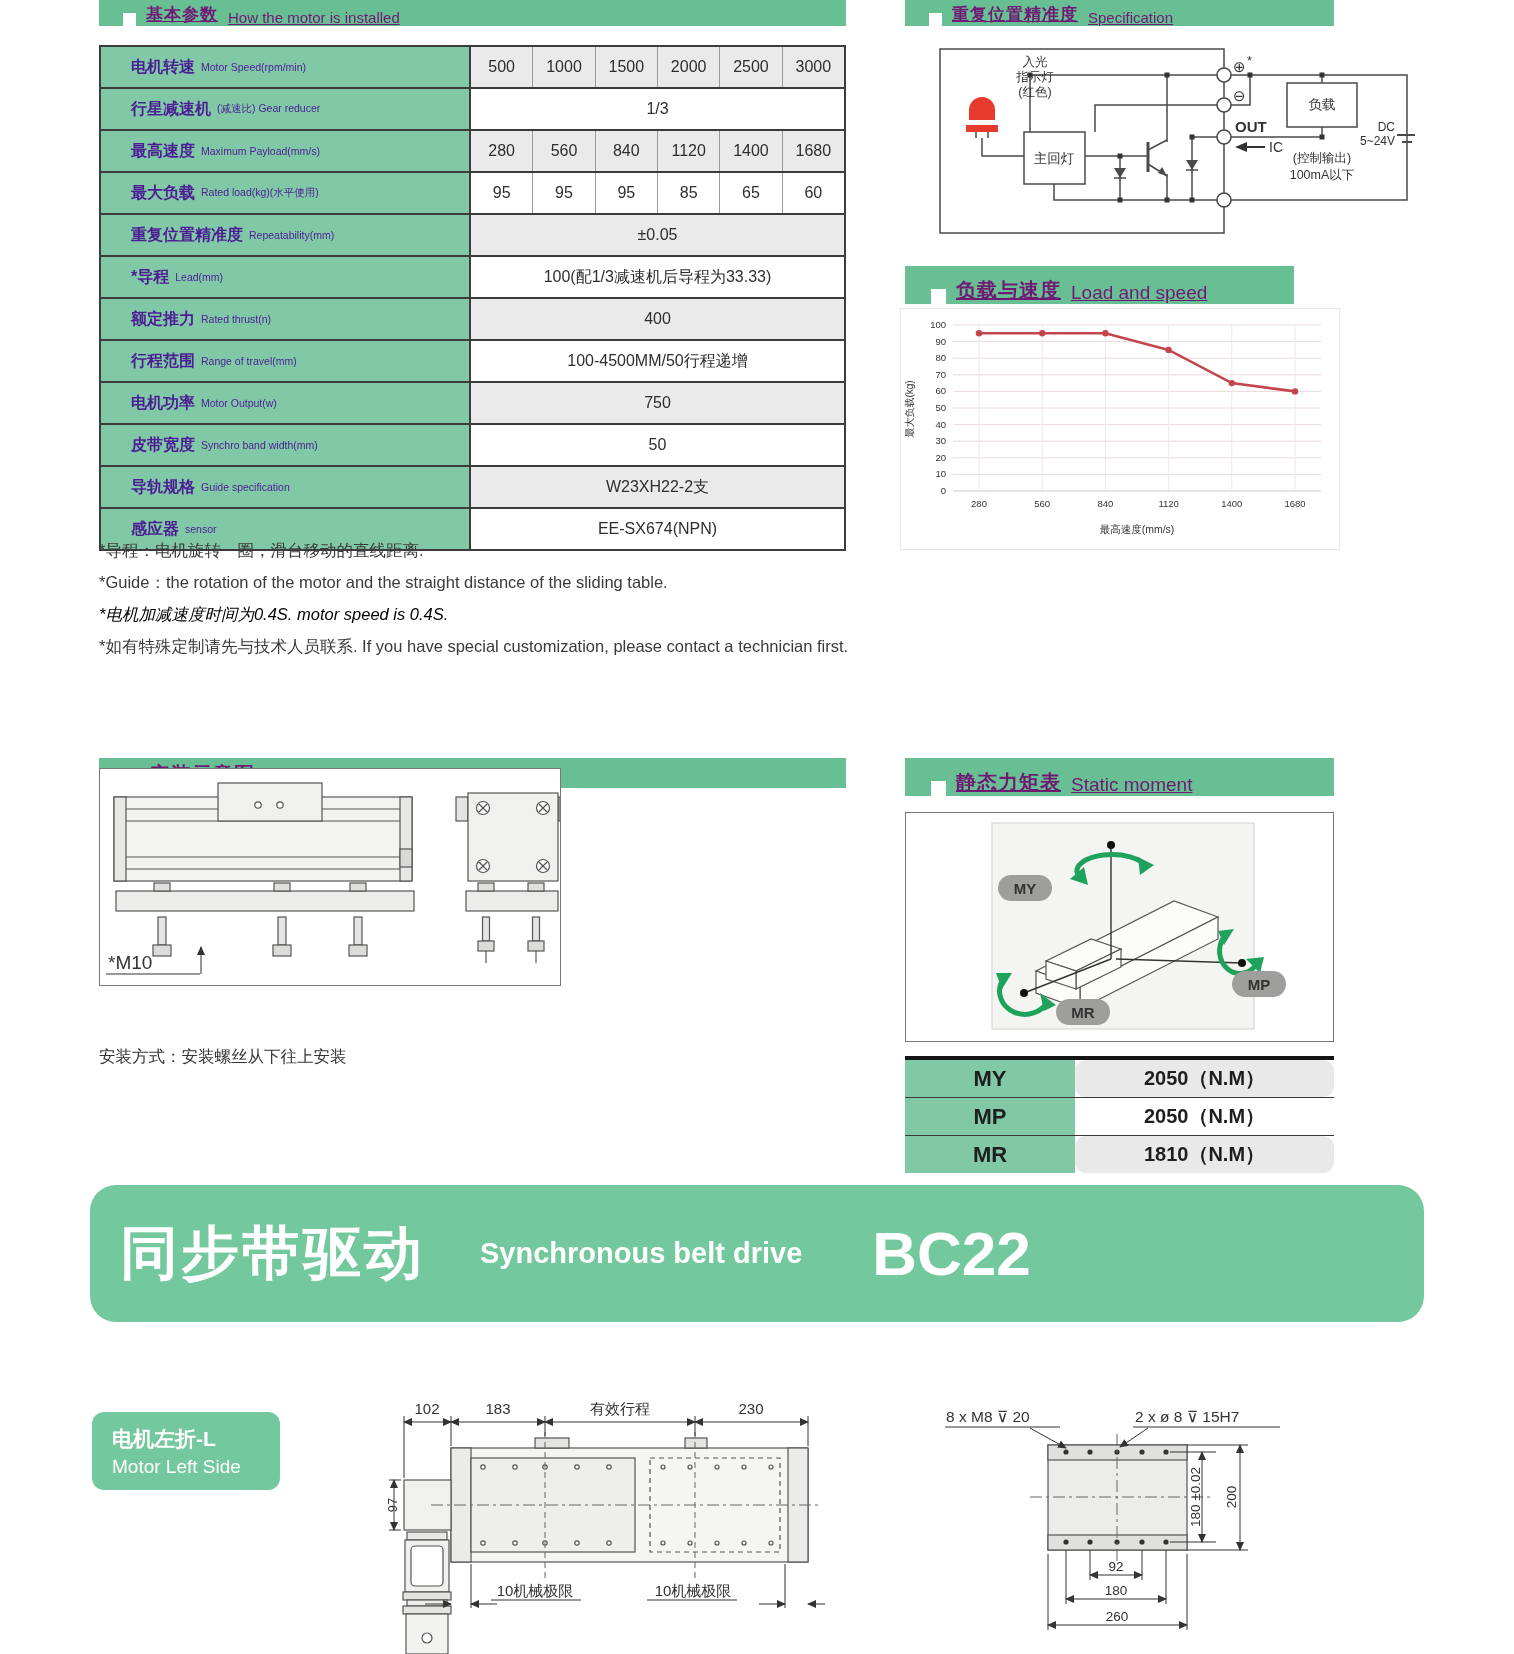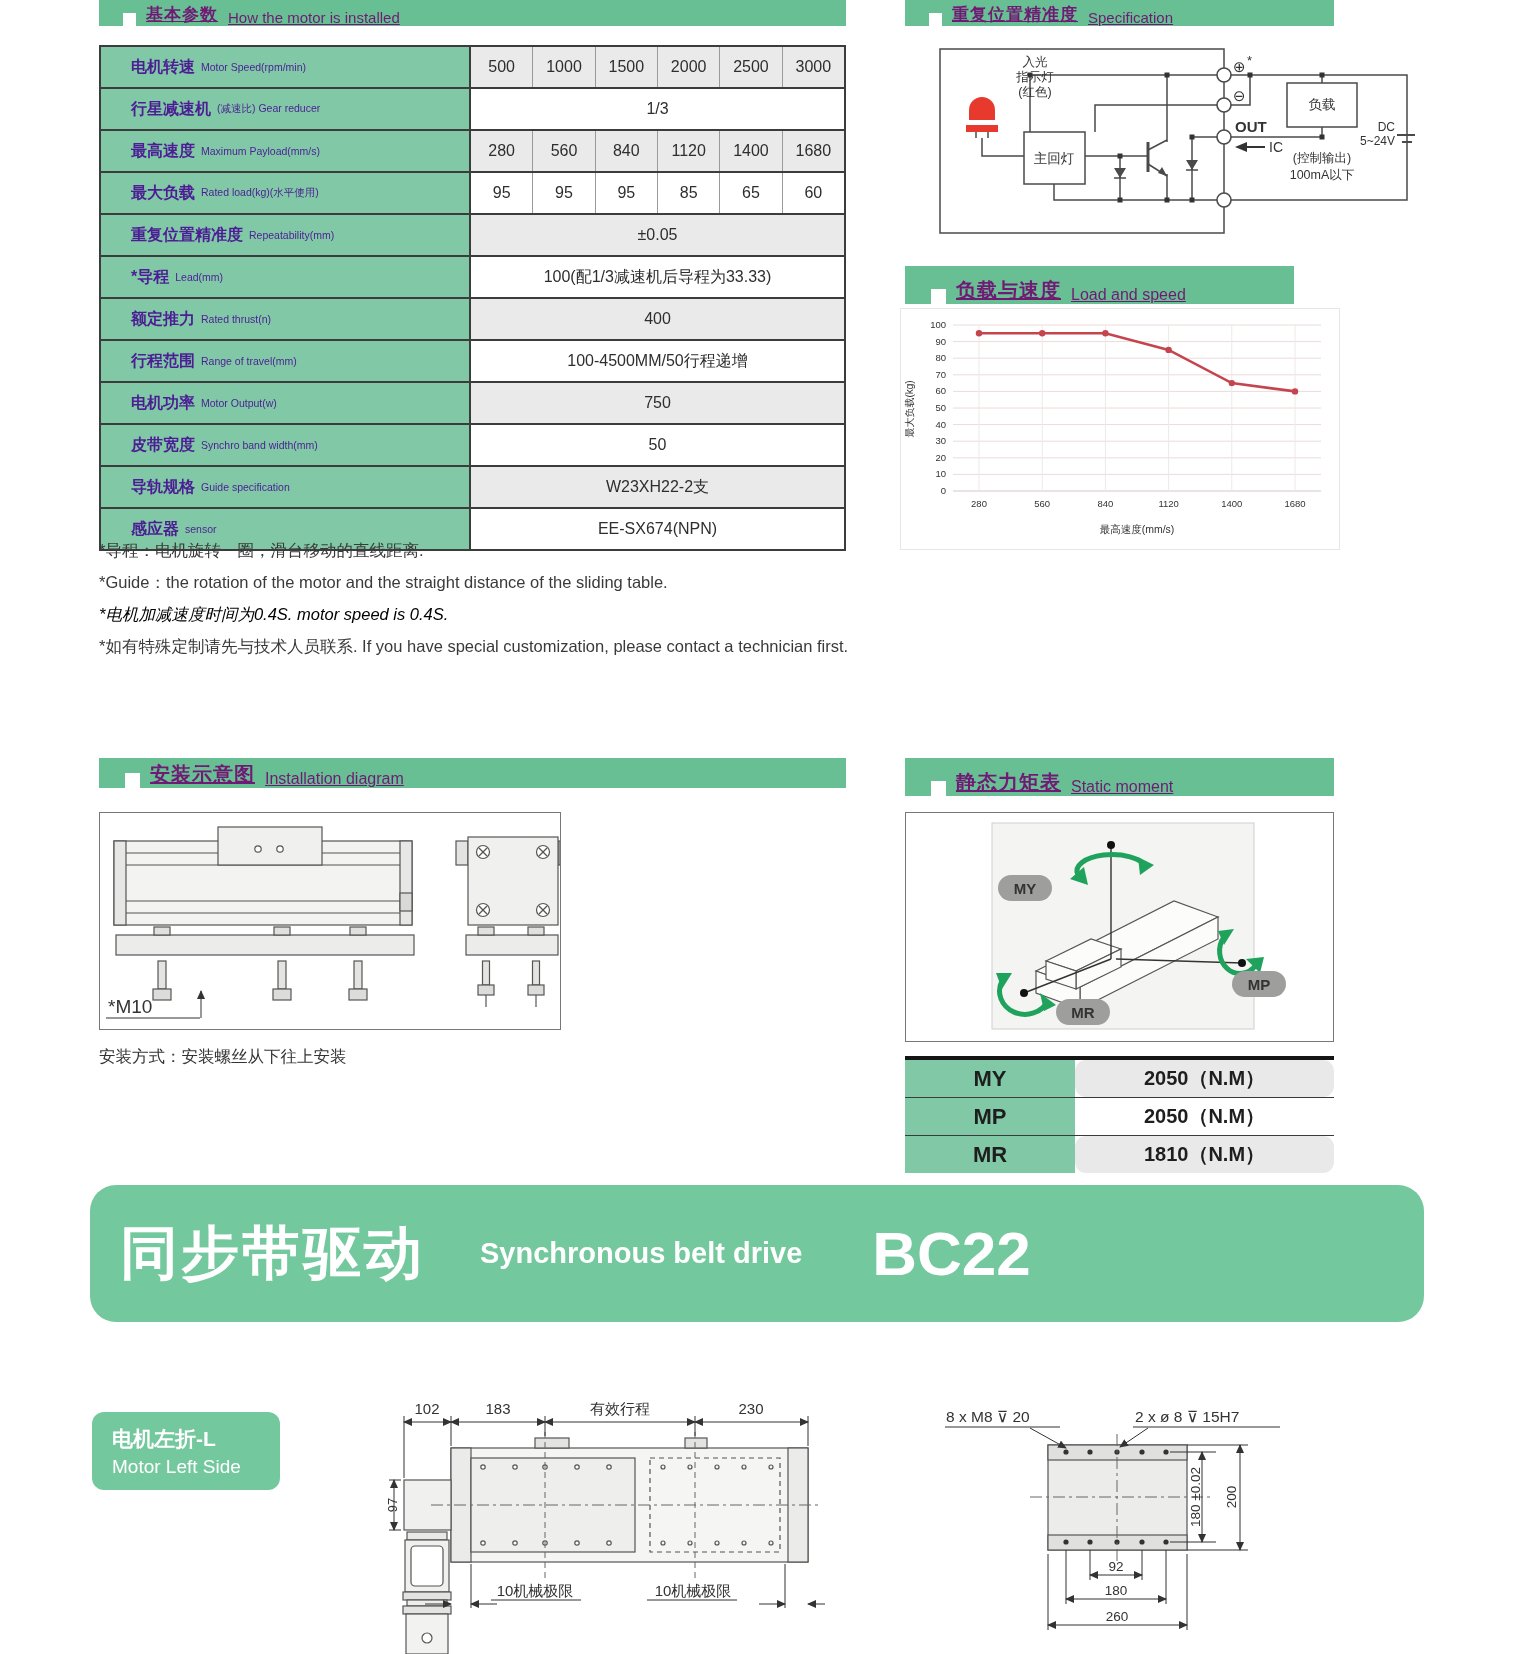--- a/index.html
+++ b/index.html
@@ -3,21 +3,21 @@
 <meta charset="utf-8">
 <style>
   html,body{margin:0;padding:0;background:#fff;}
   body{font-family:"Liberation Sans","DejaVu Sans",sans-serif;}
   .page{position:relative;width:1514px;height:1654px;background:#fff;overflow:hidden;}
   .abs{position:absolute;}
   
   .band{position:absolute;background:#68BF93;color:#701a75;display:flex;align-items:flex-end;text-decoration:underline;}
   .band .sq{width:15px;height:15px;background:#fff;margin:0 10px 0 26px;flex:0 0 auto;}
   .band .zh{font-weight:bold;font-size:20px;letter-spacing:1px;white-space:nowrap;}
-  .band .en{font-size:16px;margin-left:10px;white-space:nowrap;}
+  .band .en{font-size:19px;margin-left:10px;white-space:nowrap;}
   .band.small .sq{width:13px;height:13px;margin-left:24px;}
   .band.small .zh{font-size:17px;}
   .band.small .en{font-size:15px;}
   
   .spec-table{position:absolute;left:99px;top:45px;width:747px;border:2px solid #3c3c3c;box-sizing:border-box;}
   .srow{display:flex;height:40px;border-bottom:2px solid #3c3c3c;}
   .srow:last-child{border-bottom:none;}
   .slabel{width:370px;flex:0 0 370px;background:#81C9A6;color:#4c1d95;display:flex;align-items:center;padding-left:30px;border-right:2px solid #3c3c3c;box-sizing:border-box;}
   .slabel .zh{font-weight:bold;font-size:16px;white-space:nowrap;}
   .slabel .en{font-size:10.5px;margin-left:6px;white-space:nowrap;}
@@ -308,21 +308,21 @@
       <text transform="rotate(-90,12,100)" x="12" y="100" font-size="10" fill="#888" text-anchor="middle">最大负载(kg)</text>
       <text x="236" y="224" font-size="10.5" fill="#888" text-anchor="middle">最高速度(mm/s)</text>
     </svg>
   </div>
 
   <div class="band" style="left:99px;top:758px;width:747px;height:30px;">
     <span class="sq"></span>
     <span class="zh">安装示意图</span>
     <span class="en">Installation diagram</span>
   </div>
-  <div class="box" style="left:99px;top:812px;width:462px;height:218px;">
+  <div class="box" style="left:99px;top:768px;width:462px;height:218px;">
     <svg width="460" height="216" viewBox="0 0 460 216">
       <defs>
         <marker id="arrA" markerWidth="9" markerHeight="8" refX="8" refY="4" orient="auto-start-reverse">
             <path d="M0,0 L9,4 L0,8 z" fill="#333"></path>
           </marker>
       </defs>
       <g stroke="#555" stroke-width="1.2">
         <rect x="14" y="28" width="298" height="84" fill="#f3f3f1"></rect>
         <line x1="14" y1="40" x2="312" y2="40"></line>
           <line x1="14" y1="52" x2="312" y2="52"></line>

